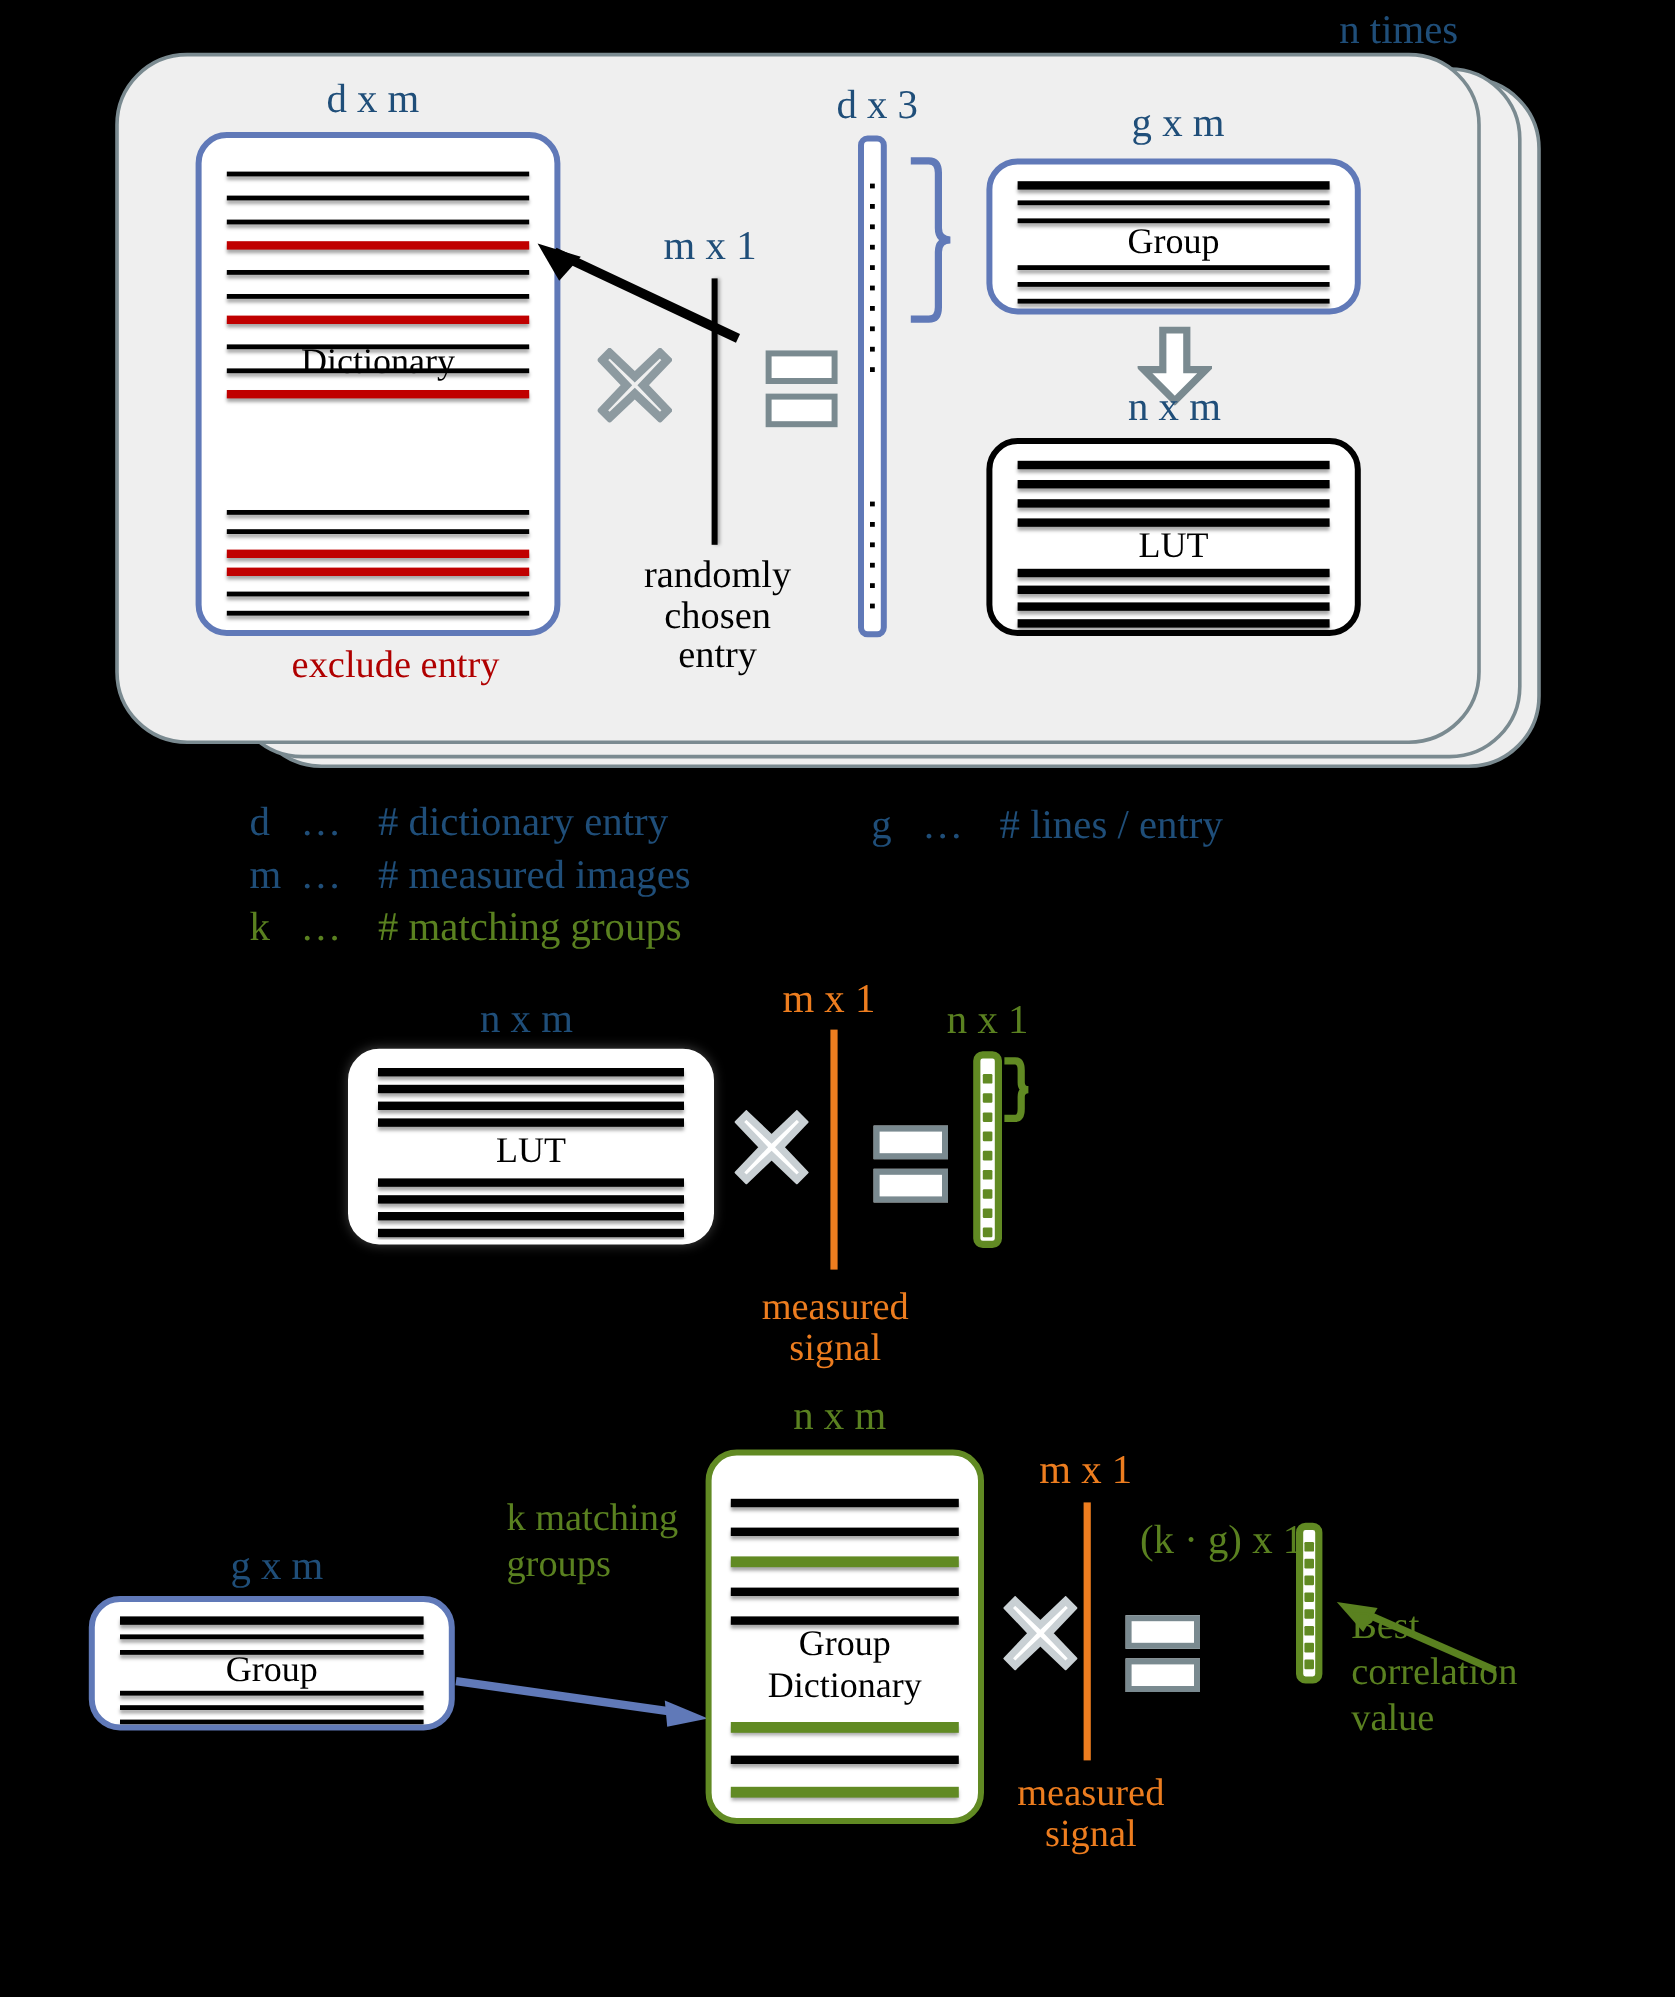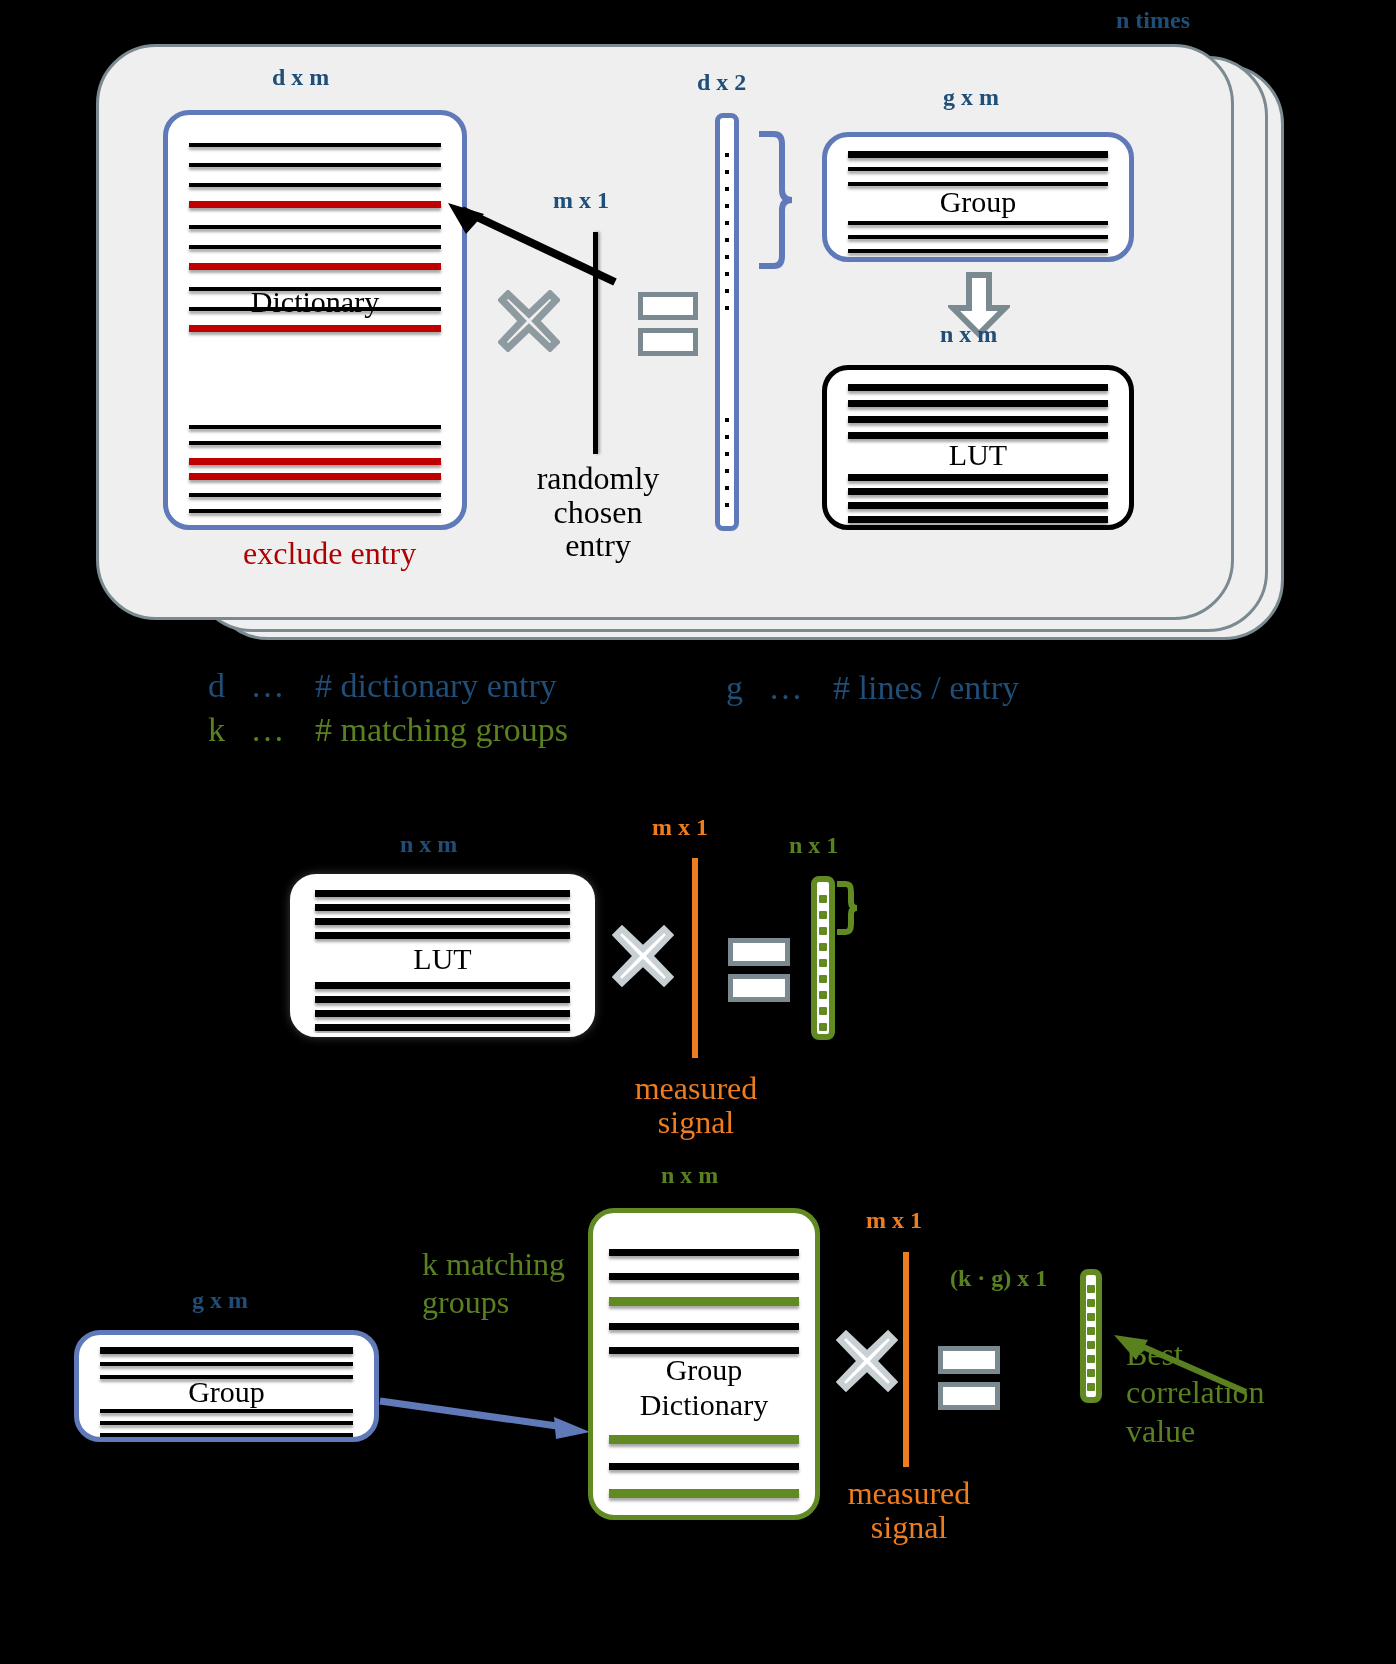--- a/index.html
+++ b/index.html
@@ -59,21 +59,21 @@
   .lvec{position:absolute;width:5px;background:#000;
         box-shadow:2px 0 3px rgba(0,0,0,.3);}
   .lvec.orange{background:#ed7d1f;box-shadow:none;width:6px;}
   .op-eq{position:absolute;}
   .op-eq i{display:block;background:#fff;border:5px solid #7a8a90;}
 
   
   .darrow{position:absolute;}
 
   
-  .t-dim{font-size:24px;font-weight:700;}
+  .t-dim{font-size:34px;font-weight:400;}
   .t-leg{font-size:34px;}
   .t-note{font-size:32px;}
 </style>
 </head>
 <body>
 
 <div class="abs stack-shadow" style="left:208px;top:64px;width:1070px;height:570px;"></div>
 <div class="abs stack-shadow" style="left:192px;top:56px;width:1070px;height:570px;"></div>
 <div class="abs panel" style="left:96px;top:44px;width:1132px;height:570px;"></div>
 
@@ -122,21 +122,21 @@
   <div>randomly</div>
   <div>chosen</div>
   <div>entry</div>
 </div>
 
 <div class="op-eq" style="left:638px;top:292px;">
   <i style="width:50px;height:18px;"></i>
   <i style="width:50px;height:18px;margin-top:8px;"></i>
 </div>
 
-<div class="abs lbl t-dim c-blue" style="left:697px;top:70px;">d x 2</div>
+<div class="abs lbl t-dim c-blue" style="left:697px;top:70px;">d x 3</div>
 <div class="vvec blue" style="left:715px;top:113px;width:24px;height:418px;">
   <i class="vdot" style="top:35px;"></i>
     <i class="vdot" style="top:52px;"></i>
   <i class="vdot" style="top:69px;"></i>
     <i class="vdot" style="top:86px;"></i>
   <i class="vdot" style="top:103px;"></i>
     <i class="vdot" style="top:120px;"></i>
   <i class="vdot" style="top:137px;"></i>
     <i class="vdot" style="top:154px;"></i>
   <i class="vdot" style="top:171px;"></i>
@@ -184,20 +184,25 @@
   </div>
   <div class="caption" style="top:68px;">LUT</div>
 </div>
 
 <div class="abs" style="left:208px;top:668px;">
   <div class="lbl t-leg c-blue" style="margin-bottom:8px;">
     <span style="display:inline-block;width:34px;">d</span>
     <span style="display:inline-block;width:56px;">…</span>
     <span># dictionary entry</span>
   </div>
+  <div class="lbl t-leg c-blue" style="margin-bottom:8px;">
+    <span style="display:inline-block;width:34px;">m</span>
+    <span style="display:inline-block;width:56px;">…</span>
+    <span># measured images</span>
+  </div>
   <div class="lbl t-leg c-green">
     <span style="display:inline-block;width:34px;">k</span>
     <span style="display:inline-block;width:56px;">…</span>
     <span># matching groups</span>
   </div>
 </div>
 
 <div class="abs" style="left:726px;top:670px;">
   <div class="lbl t-leg c-blue" style="margin-bottom:8px;">
     <span style="display:inline-block;width:34px;">g</span>

